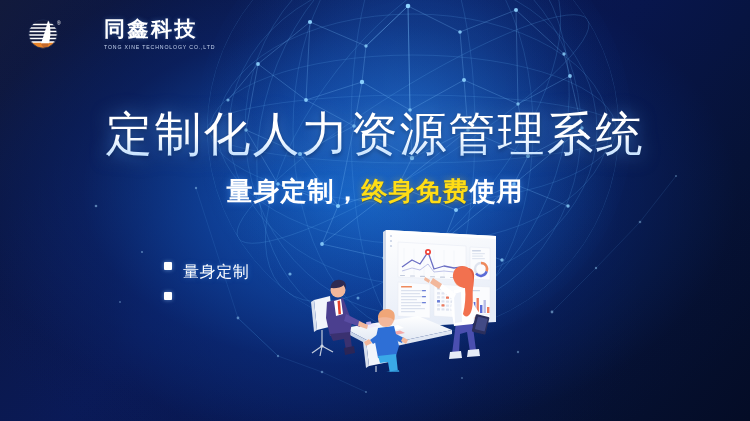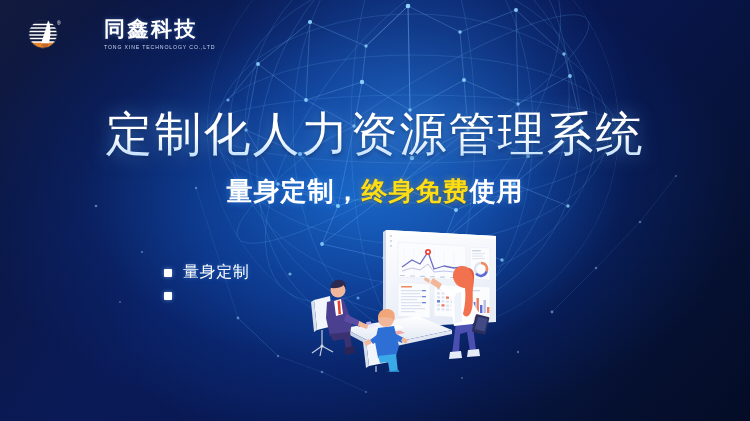--- a/index.html
+++ b/index.html
@@ -79,21 +79,21 @@
   }
   .sub-white { color:#ffffff; text-shadow:0 0 7px rgba(70,150,245,0.6); }
   .sub-accent { color:#ffdd15; text-shadow:0 0 7px rgba(255,200,20,0.35), 0 1px 1px rgba(30,40,10,0.4); }
 
   
   #bullets {
     position:absolute; left:164px; top:262px;
     z-index:15;
     display:flex; flex-direction:column; gap:9px;
   }
-  .bullet-row { display:flex; align-items:center; gap:11px; }
+  .bullet-row { display:flex; align-items:flex-start; gap:11px; }
   .bullet-box {
     width:8px; height:8px; background:#ffffff; border-radius:1px;
     box-shadow:0 0 4px rgba(150,200,255,0.6);
     flex:0 0 auto;
   }
   .bullet-label {
     font-size:16px; color:#ffffff; letter-spacing:0.6px;
     text-shadow:0 0 5px rgba(60,140,240,0.55);
     white-space:nowrap;
   }

